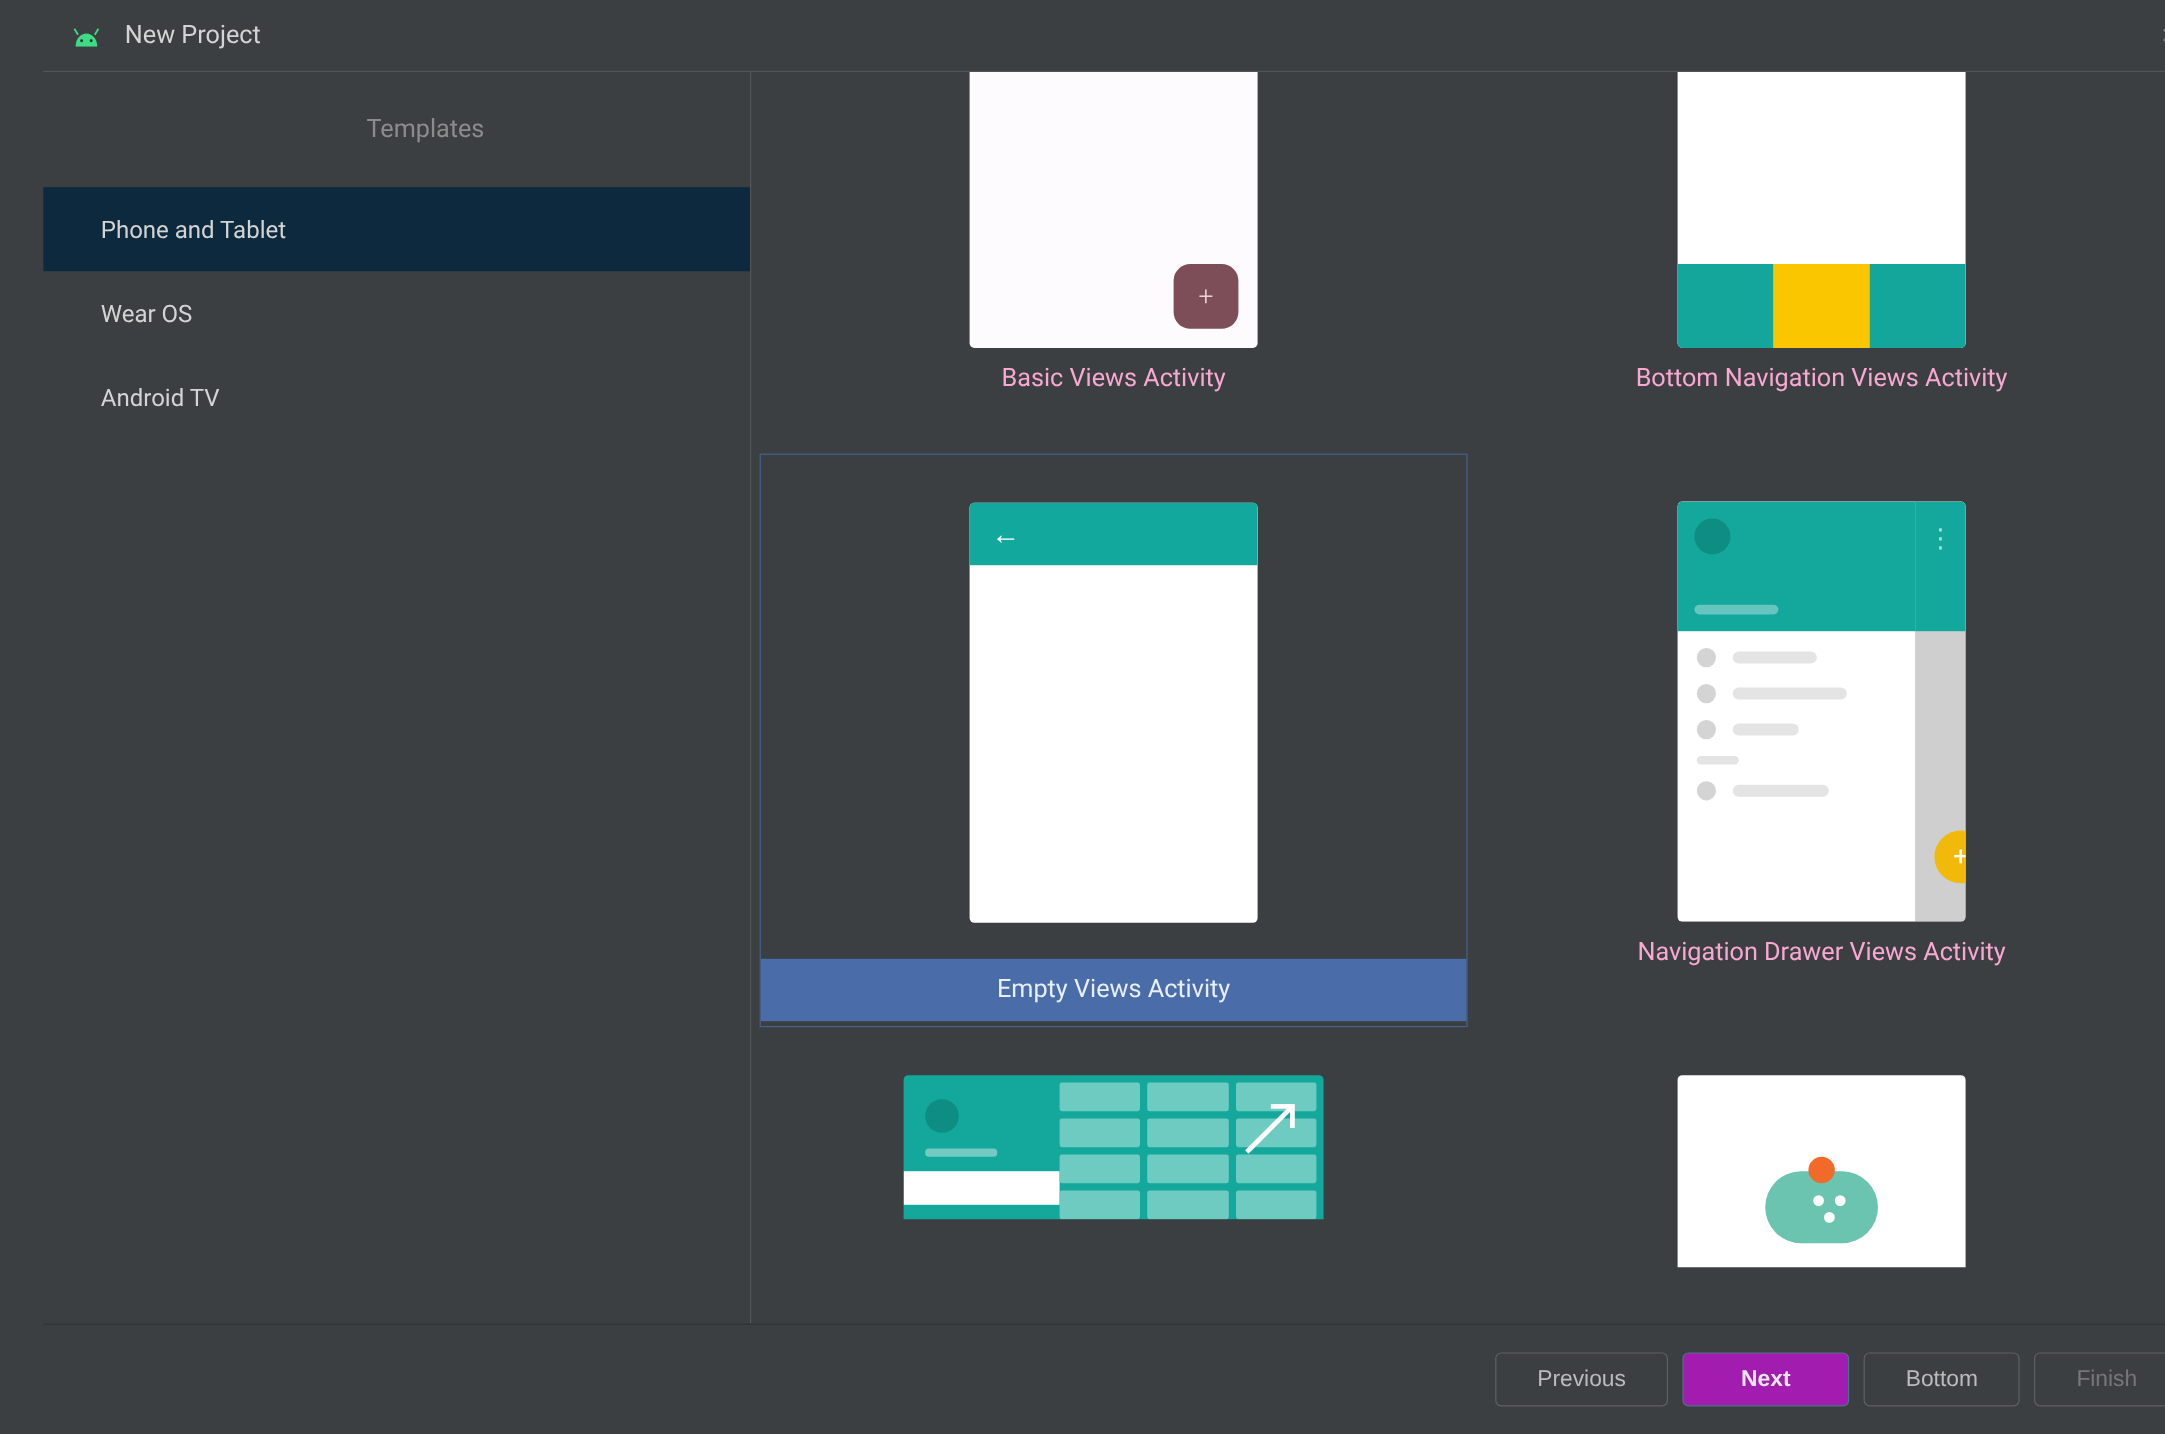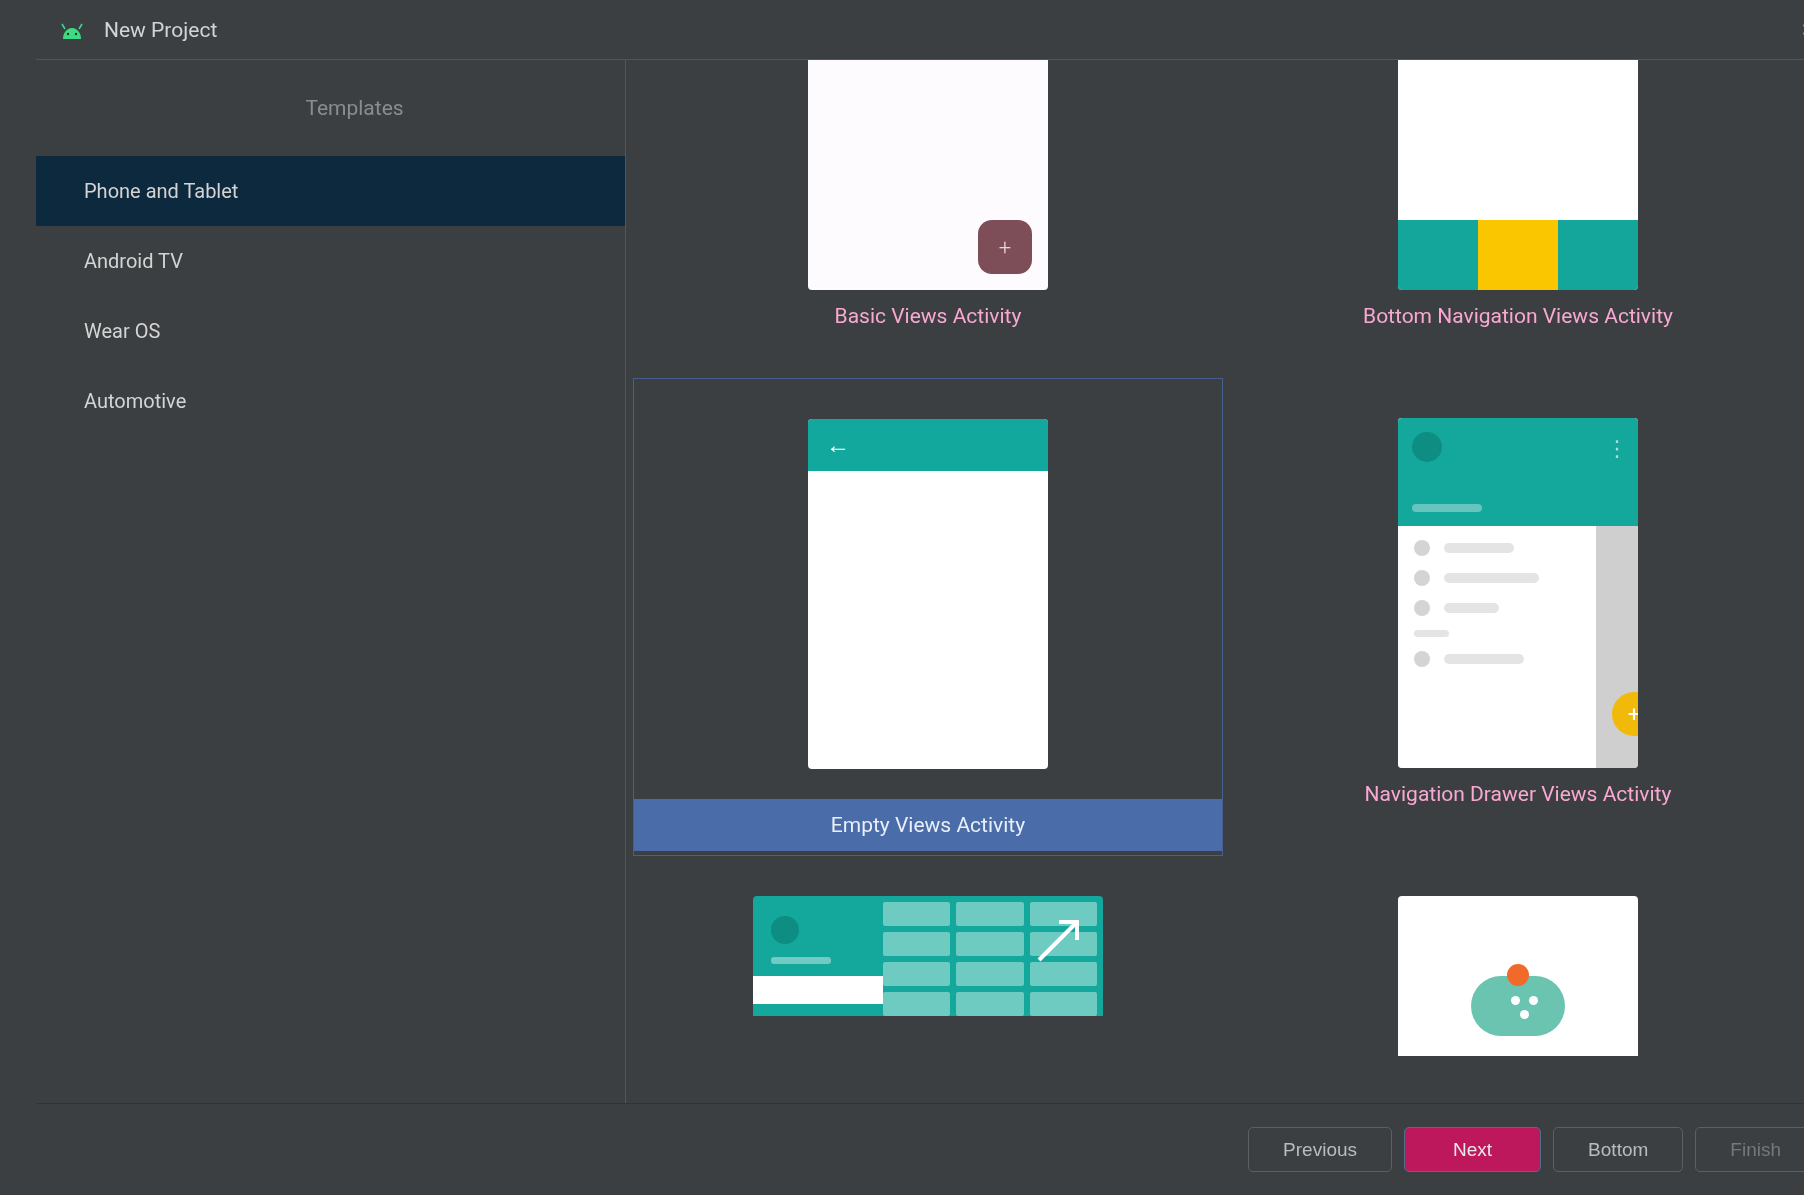--- a/index.html
+++ b/index.html
@@ -398,24 +398,24 @@
       background: #3c3f41;
       color: #bbbbbb;
       font-size: 19px;
       border-radius: 5px;
       cursor: pointer;
       display: flex;
       align-items: center;
       justify-content: center;
     }
     .btn.primary {
-      background: #be185d;
+      background: #a21caf;
       border-color: #4c708c;
       color: #e8e8e8;
-      font-weight: 400;
+      font-weight: 700;
       padding: 0 48px;
     }
     .btn.disabled {
       color: #777777;
       cursor: default;
     }
   </style>
 </head>
 <body>
 
@@ -438,27 +438,24 @@
   </div>
 
   <div class="body">
 
     <div class="sidebar">
       <div class="sidebar-header">Templates</div>
       <div class="sidebar-item selected">
         <span>Phone and Tablet</span>
       </div>
       <div class="sidebar-item">
-        <span>Android TV</span>
-      </div>
-      <div class="sidebar-item">
         <span>Wear OS</span>
       </div>
       <div class="sidebar-item">
-        <span>Automotive</span>
+        <span>Android TV</span>
       </div>
     </div>
 
     <div class="content">
       <div class="scroll-area">
         <div class="templates-grid">
 
           <div class="template-card">
             <div class="card-preview-wrap">
               <div class="phone-partial-top">

